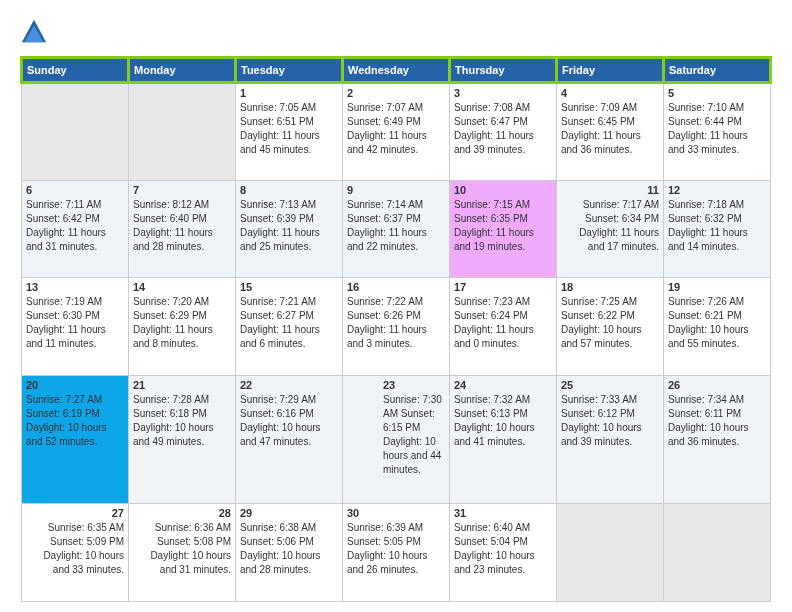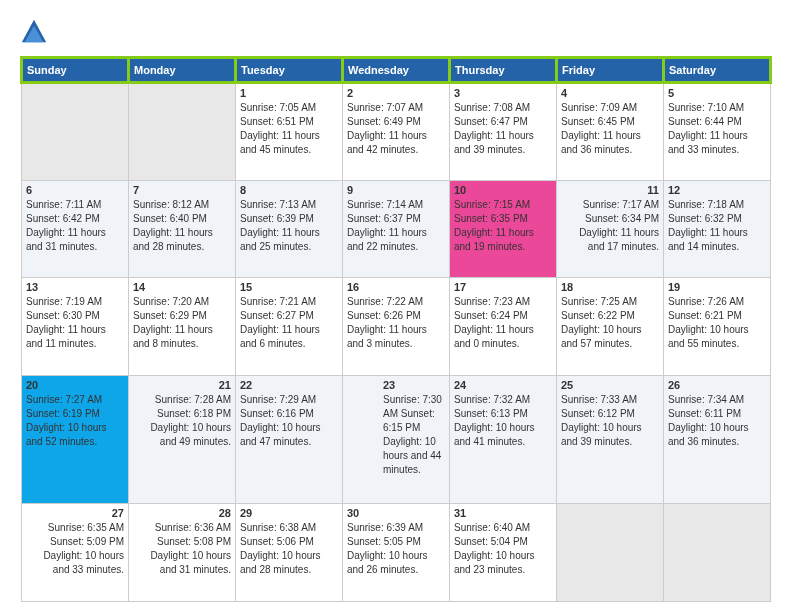--- a/index.html
+++ b/index.html
@@ -197,21 +197,21 @@
             <div class="day-info">Sunrise: 7:13 AM
 Sunset: 6:39 PM
 Daylight: 11 hours and 25 minutes.</div>
           </td>
           <td style="background: rgb(240, 244, 248);">
             <span class="day-num">9</span>
             <div class="day-info">Sunrise: 7:14 AM
 Sunset: 6:37 PM
 Daylight: 11 hours and 22 minutes.</div>
           </td>
-          <td style="background: #ec4899; margin-left: 32px;">
+          <td style="background: #f0abfc; margin-left: 32px;">
             <span class="day-num">10</span>
             <div class="day-info">Sunrise: 7:15 AM
 Sunset: 6:35 PM
 Daylight: 11 hours and 19 minutes.</div>
           </td>
           <td style="background: rgb(240, 244, 248); text-align: right;">
             <span class="day-num">11</span>
             <div class="day-info">Sunrise: 7:17 AM
 Sunset: 6:34 PM
 Daylight: 11 hours and 17 minutes.</div>
@@ -267,21 +267,21 @@
 Daylight: 10 hours and 55 minutes.</div>
           </td>
         </tr>
         <tr>
           <td style="background: #0ea5e9;">
             <span class="day-num">20</span>
             <div class="day-info">Sunrise: 7:27 AM
 Sunset: 6:19 PM
 Daylight: 10 hours and 52 minutes.</div>
           </td>
-          <td style="background: rgb(240, 244, 248); text-align: right;">
+          <td style="background: rgb(240, 244, 248);">
             <span class="day-num">21</span>
             <div class="day-info">Sunrise: 7:28 AM
 Sunset: 6:18 PM
 Daylight: 10 hours and 49 minutes.</div>
           </td>
           <td style="background: rgb(240, 244, 248);">
             <span class="day-num">22</span>
             <div class="day-info">Sunrise: 7:29 AM
 Sunset: 6:16 PM
 Daylight: 10 hours and 47 minutes.</div>

